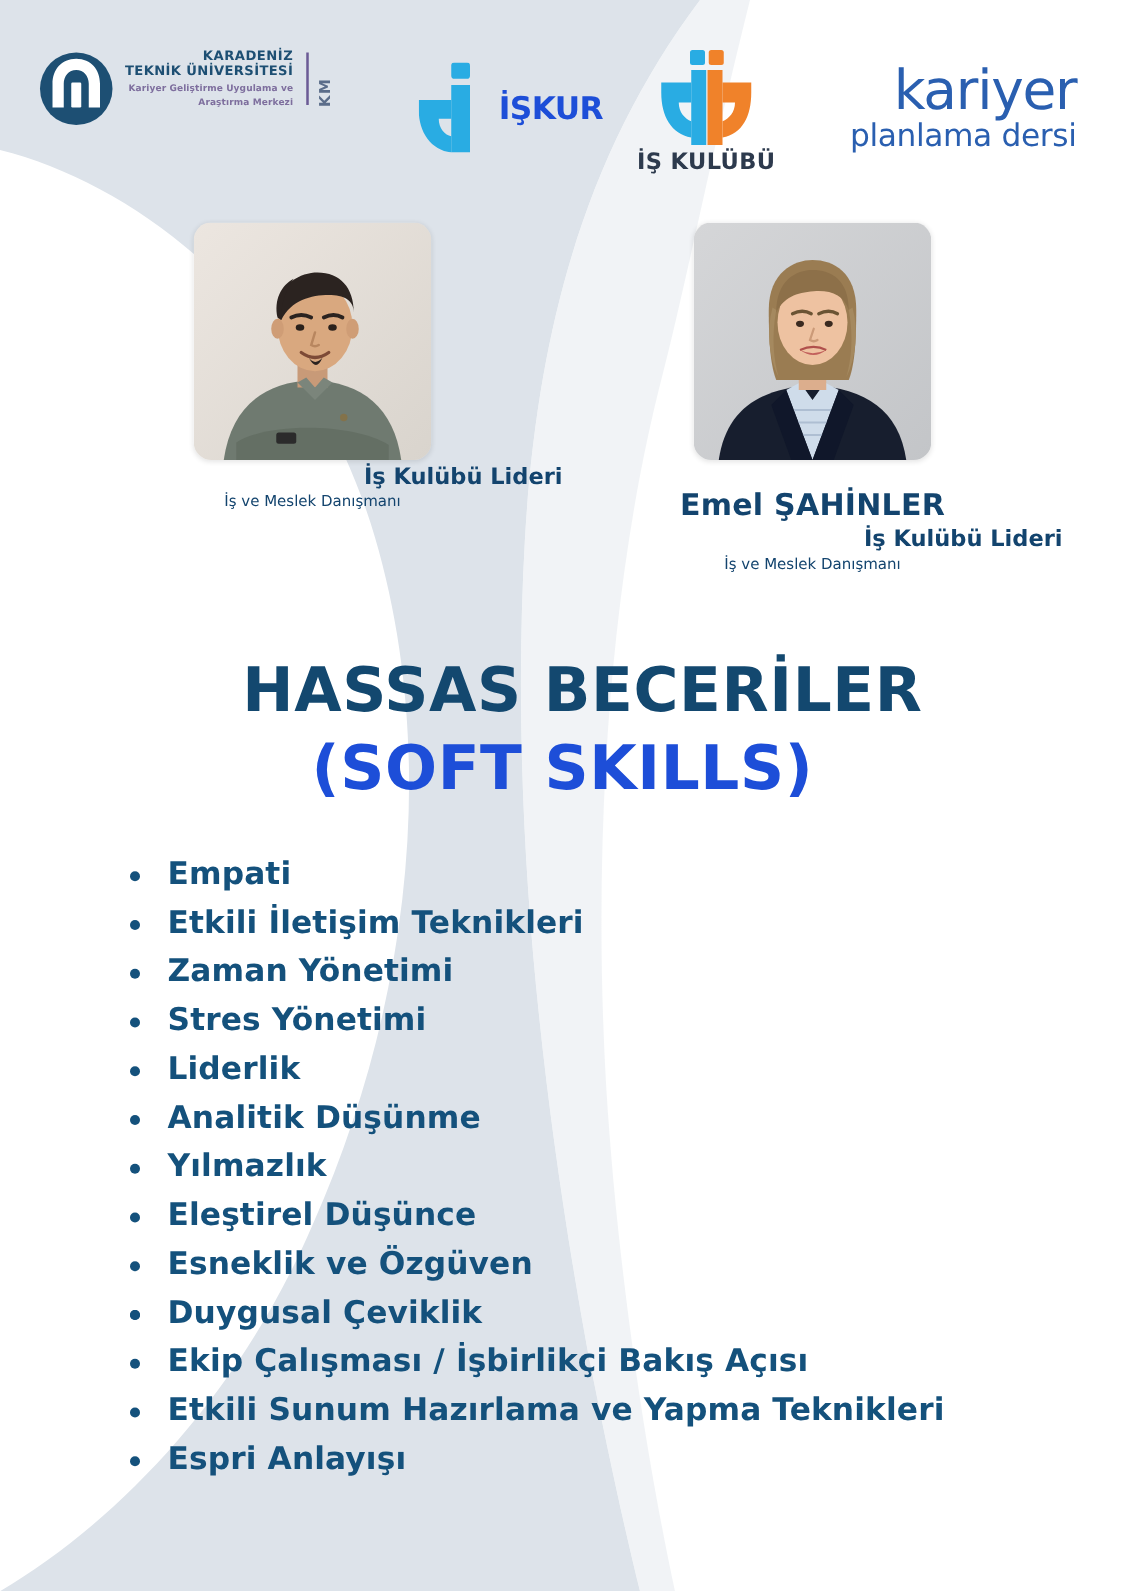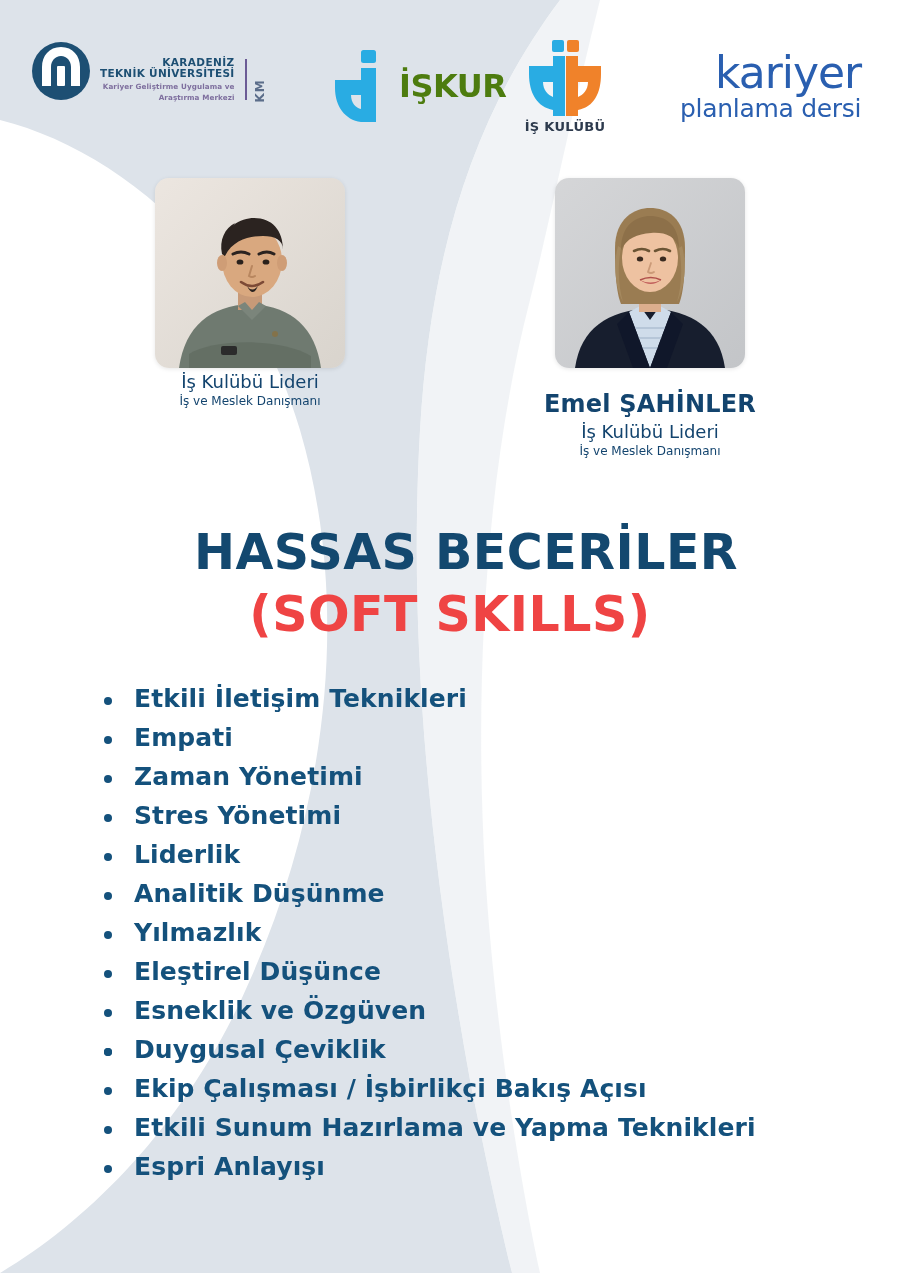--- a/index.html
+++ b/index.html
@@ -22,72 +22,72 @@
   .bg-layer svg{display:block;width:900px;height:1273px;}
 
   
   .logo-row{
     position:absolute;top:34px;left:0;width:900px;height:112px;
     z-index:5;
     display:flex;align-items:center;
   }
 
   
-  .ktu{position:absolute;left:30px;top:6px;display:flex;align-items:flex-end;gap:8px;}
+  .ktu{position:absolute;left:30px;top:6px;display:flex;align-items:flex-start;gap:8px;}
   .ktu-mark{width:62px;height:62px;flex:0 0 62px;}
   .ktu-text{display:flex;align-items:stretch;gap:6px;}
   .ktu-words{text-align:right;line-height:1.12;padding-right:4px;}
   .ktu-l1{font-size:10.5px;font-weight:bold;color:#1d4f73;letter-spacing:.4px;font-family:"DejaVu Sans",sans-serif;}
   .ktu-l2{font-size:10.5px;font-weight:bold;color:#1d4f73;letter-spacing:.3px;}
   .ktu-l3{font-size:7.2px;color:#7e6f9e;font-weight:bold;letter-spacing:.1px;margin-top:2px;line-height:1.25;}
   .ktu-bar{width:2px;background:#6b5b95;align-self:stretch;margin:2px 0;}
   .ktu-km{
     font-size:12px;font-weight:bold;color:#5b6d8a;
     writing-mode:vertical-rl;transform:rotate(180deg);
     letter-spacing:1px;display:flex;align-items:center;
   }
 
   
   .iskur{position:absolute;left:335px;top:16px;display:flex;align-items:center;gap:8px;}
   .iskur svg{display:block;}
-  .iskur-word{font-size:32px;font-weight:bold;color:#4d7c0f;letter-spacing:-.5px;}
+  .iskur-word{font-size:25px;font-weight:bold;color:#1d4ed8;letter-spacing:-.5px;}
 
   
   .iskulubu{position:absolute;left:505px;top:6px;width:120px;text-align:center;}
   .iskulubu svg{display:block;margin:0 auto;}
-  .iskulubu-word{font-size:13px;font-weight:bold;color:#2d3a4d;letter-spacing:.3px;margin-top:3px;}
+  .iskulubu-word{font-size:18px;font-weight:bold;color:#2d3a4d;letter-spacing:.3px;margin-top:3px;}
 
   
   .kariyer{position:absolute;left:648px;top:18px;text-align:right;}
   .kariyer-l1{font-size:44px;color:#2a5fb0;line-height:.95;letter-spacing:-1px;font-family:"DejaVu Sans",sans-serif;}
   .kariyer-l2{font-size:25px;color:#2a5fb0;line-height:1.05;letter-spacing:-.3px;margin-top:2px;margin-left:32px;}
 
   
   .people{position:absolute;top:178px;left:0;width:900px;z-index:5;}
   .person{position:absolute;width:400px;text-align:center;}
   .person.left{left:50px;}
   .person.right{left:450px;}
   .photo{
     width:190px;height:190px;margin:0 auto;
     border-radius:14px;overflow:hidden;position:relative;
     box-shadow:0 1px 4px rgba(0,0,0,.10);
   }
   .photo svg{display:block;width:190px;height:190px;}
   .p-name{
     font-size:24px;font-weight:bold;color:#13446e;margin-top:22px;letter-spacing:.2px;
   }
-  .p-role1{font-size:18px;font-weight:normal;color:#13446e;margin-top:3px;}
+  .p-role1{font-size:18px;font-weight:bold;color:#13446e;margin-top:3px;text-align:right;}
   .p-role2{font-size:12px;font-weight:normal;color:#13446e;margin-top:2px;}
 
   
   .title-block{
     position:absolute;top:526px;left:0;width:900px;text-align:center;z-index:5;
   }
   .title-l1{font-size:49px;font-weight:bold;color:#13486f;letter-spacing:.5px;line-height:1.1;margin-left:32px;}
-  .title-l2{font-size:49px;font-weight:bold;color:#ef4444;letter-spacing:.5px;line-height:1.1;margin-top:8px;}
+  .title-l2{font-size:49px;font-weight:bold;color:#1d4ed8;letter-spacing:.5px;line-height:1.1;margin-top:8px;}
 
   
   .skills{
     position:absolute;top:686px;left:100px;width:780px;z-index:5;
     list-style:none;margin:0;padding:0;
   }
   .skills li{
     position:relative;
     padding-left:34px;
     font-size:25px;
@@ -292,22 +292,22 @@
     </div>
 
   </div>
 
   <div class="title-block">
     <div class="title-l1">HASSAS BECERİLER</div>
     <div class="title-l2">(SOFT SKILLS)</div>
   </div>
 
   <ul class="skills" id="skills-list">
+      <li><span class="dot"></span><span>Empati</span></li>
       <li><span class="dot"></span><span>Etkili İletişim Teknikleri</span></li>
-      <li><span class="dot"></span><span>Empati</span></li>
       <li><span class="dot"></span><span>Zaman Yönetimi</span></li>
       <li><span class="dot"></span><span>Stres Yönetimi</span></li>
       <li><span class="dot"></span><span>Liderlik</span></li>
       <li><span class="dot"></span><span>Analitik Düşünme</span></li>
       <li><span class="dot"></span><span>Yılmazlık</span></li>
       <li><span class="dot"></span><span>Eleştirel Düşünce</span></li>
       <li><span class="dot"></span><span>Esneklik ve Özgüven</span></li>
       <li><span class="dot"></span></li>
       <li><span class="dot"></span><span>Duygusal Çeviklik</span></li>
       <li><span class="dot"></span><span>Ekip Çalışması / İşbirlikçi Bakış Açısı</span></li>

